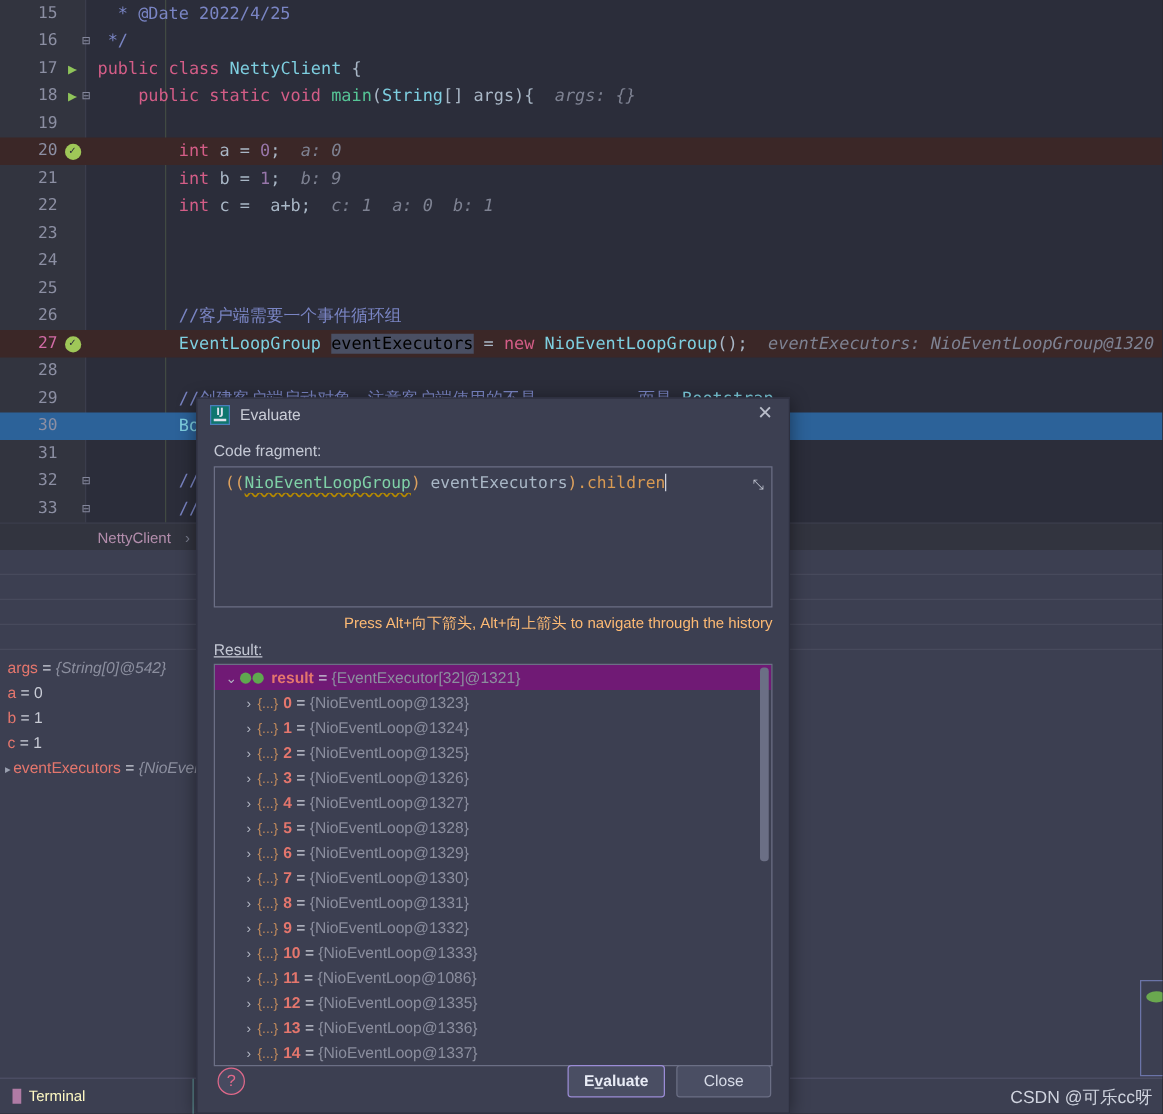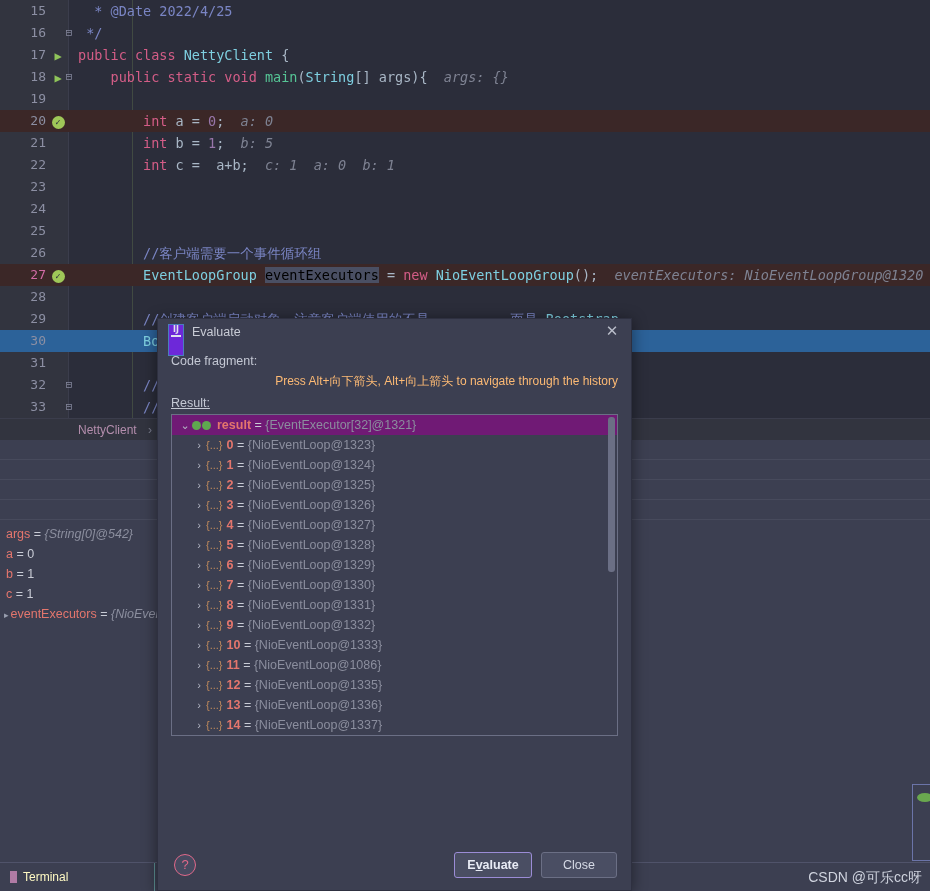--- a/index.html
+++ b/index.html
@@ -107,22 +107,22 @@
   .dialog {
     position: absolute; left: 157px; top: 318px; width: 475px; height: 573px;
     background: #3c3f51; border: 1px solid #2e3040;
     box-shadow: 0 2px 14px rgba(0,0,0,0.45);
   }
   .dlg-title {
     position: relative; height: 26px; line-height: 26px;
     color: #c9ccd6; font-size: 12.5px; padding-left: 34px;
   }
   .ij-icon {
-    position: absolute; left: 10px; top: 5px; width: 16px; height: 32px;
-    background: #6d28d9; border: 1px solid #4a7ebb;
+    position: absolute; left: 10px; top: 5px; width: 16px; height: 16px;
+    background: #0f766e; border: 1px solid #4a7ebb;
     color: #dfe3ee; font-size: 8px; font-weight: bold; line-height: 9px; text-align: center;
     font-family: "DejaVu Sans", sans-serif;
   }
   .ij-icon .ul { display:block; width:10px; height:2px; background:#dfe3ee; margin:1px auto 0; }
   .dlg-close {
     position: absolute; right: 10px; top: 3px; width: 18px; height: 18px;
     color: #b9bdc9; font-size: 15px; line-height: 18px; text-align: center; cursor: default;
   }
   .dlg-label {
     font-size: 12.5px; color: #c4c8d4; margin: 9px 0 5px 13px;
@@ -202,21 +202,21 @@
     <div class="gutter"></div>
     <div class="vline"></div>
     <div class="vline2"></div>
     <div id="code-lines">
         <div class="code-line"><span class="ln">15</span><span class="codetext"><span class="cmt">  * @Date 2022/4/25</span></span></div>
         <div class="code-line"><span class="ln">16</span><span class="fold">⊟</span><span class="codetext"><span class="cmt"> */</span></span></div>
         <div class="code-line"><span class="ln">17</span><span class="gmark"><span class="runicon">▶</span></span><span class="codetext"><span class="pub">public class </span><span class="cls">NettyClient</span><span class="pln"> {</span></span></div>
         <div class="code-line"><span class="ln">18</span><span class="gmark"><span class="runicon">▶</span></span><span class="fold">⊟</span><span class="codetext"><span class="pub">    public static void </span><span class="mth">main</span><span class="pln">(</span><span class="cls">String</span><span class="pln">[] </span><span class="var">args</span><span class="pln">){</span><span class="hint">  args: {}</span></span></div>
         <div class="code-line"><span class="ln">19</span><span class="codetext"></span></div>
         <div class="code-line hl-exec"><span class="ln">20</span><span class="gmark"><span class="checkicon">✓</span></span><span class="codetext"><span class="kw">        int </span><span class="pln">a = </span><span class="num">0</span><span class="pln">;</span><span class="hint">  a: 0</span></span></div>
-        <div class="code-line"><span class="ln">21</span><span class="codetext"><span class="kw">        int </span><span class="pln">b = </span><span class="num">1</span><span class="pln">;</span><span class="hint">  b: 5</span></span></div>
+        <div class="code-line"><span class="ln">21</span><span class="codetext"><span class="kw">        int </span><span class="pln">b = </span><span class="num">1</span><span class="pln">;</span><span class="hint">  b: 9</span></span></div>
         <div class="code-line"><span class="ln">22</span><span class="codetext"><span class="kw">        int </span><span class="pln">c = </span><span class="pln"> a+b;</span><span class="hint">  c: 1  a: 0  b: 1</span></span></div>
         <div class="code-line"><span class="ln">23</span><span class="codetext"></span></div>
         <div class="code-line"><span class="ln">24</span><span class="codetext"></span></div>
         <div class="code-line"><span class="ln">25</span><span class="codetext"></span></div>
         <div class="code-line"><span class="ln">26</span><span class="codetext"><span class="cmt">        //客户端需要一个事件循环组</span></span></div>
         <div class="code-line hl-exec"><span class="ln cur">27</span><span class="gmark"><span class="checkicon">✓</span></span><span class="codetext"><span class="pln">        </span><span class="cls">EventLoopGroup</span><span class="pln"> </span><span class="sel-token">eventExecutors</span><span class="pln"> = </span><span class="kw">new </span><span class="cls">NioEventLoopGroup</span><span class="pln">();</span><span class="hint">  eventExecutors: NioEventLoopGroup@1320</span></span></div>
         <div class="code-line"><span class="ln">28</span><span class="codetext"></span></div>
         <div class="code-line"><span class="ln">29</span><span class="codetext"><span class="cmt">        //创建客户端启动对象，注意客户端使用的不是</span><span class="cmt">          而是 </span><span class="cls">Bootstrap</span></span></div>
         <div class="code-line hl-sel"><span class="ln">30</span><span class="codetext"><span class="pln">        </span><span class="cls">Bo</span></span></div>
         <div class="code-line"><span class="ln">31</span><span class="codetext"></span></div>
@@ -261,20 +261,24 @@
   <div class="dialog">
 
     <div class="dlg-title">
       <span class="ij-icon">IJ<span class="ul"></span></span>
       <span>Evaluate</span>
       <span class="dlg-close">✕</span>
     </div>
 
     <div class="dlg-label">Code fragment:</div>
 
+    <div class="code-fragment">
+      <div class="cf-text"><span class="cf-paren">((</span><span class="cf-type">NioEventLoopGroup</span><span class="cf-paren">) </span><span class="cf-var">eventExecutors</span><span class="cf-paren">)</span><span class="cf-prop">.children</span><span class="caret"></span></div>
+      <span class="cf-expand">⤡</span>
+    </div>
 
     <div class="hist-hint">Press Alt+向下箭头, Alt+向上箭头 to navigate through the history</div>
 
     <div class="result-label"><u>Result:</u></div>
 
     <div class="tree">
       <div id="tree-rows">
           <div class="tree-row sel"><span class="tw down">⌄</span><span class="icon-arr"><i></i><i></i></span><span class="t-name">result</span><span class="t-eq"> = </span><span class="t-val">{EventExecutor[32]@1321}</span></div>
           <div class="tree-row"><span class="tw" style="margin-left:14px">›</span><span class="icon-braces">{...}</span><span class="t-name">0</span><span class="t-eq"> = </span><span class="t-val">{NioEventLoop@1323}</span></div>
           <div class="tree-row"><span class="tw" style="margin-left:14px">›</span><span class="icon-braces">{...}</span><span class="t-name">1</span><span class="t-eq"> = </span><span class="t-val">{NioEventLoop@1324}</span></div>

